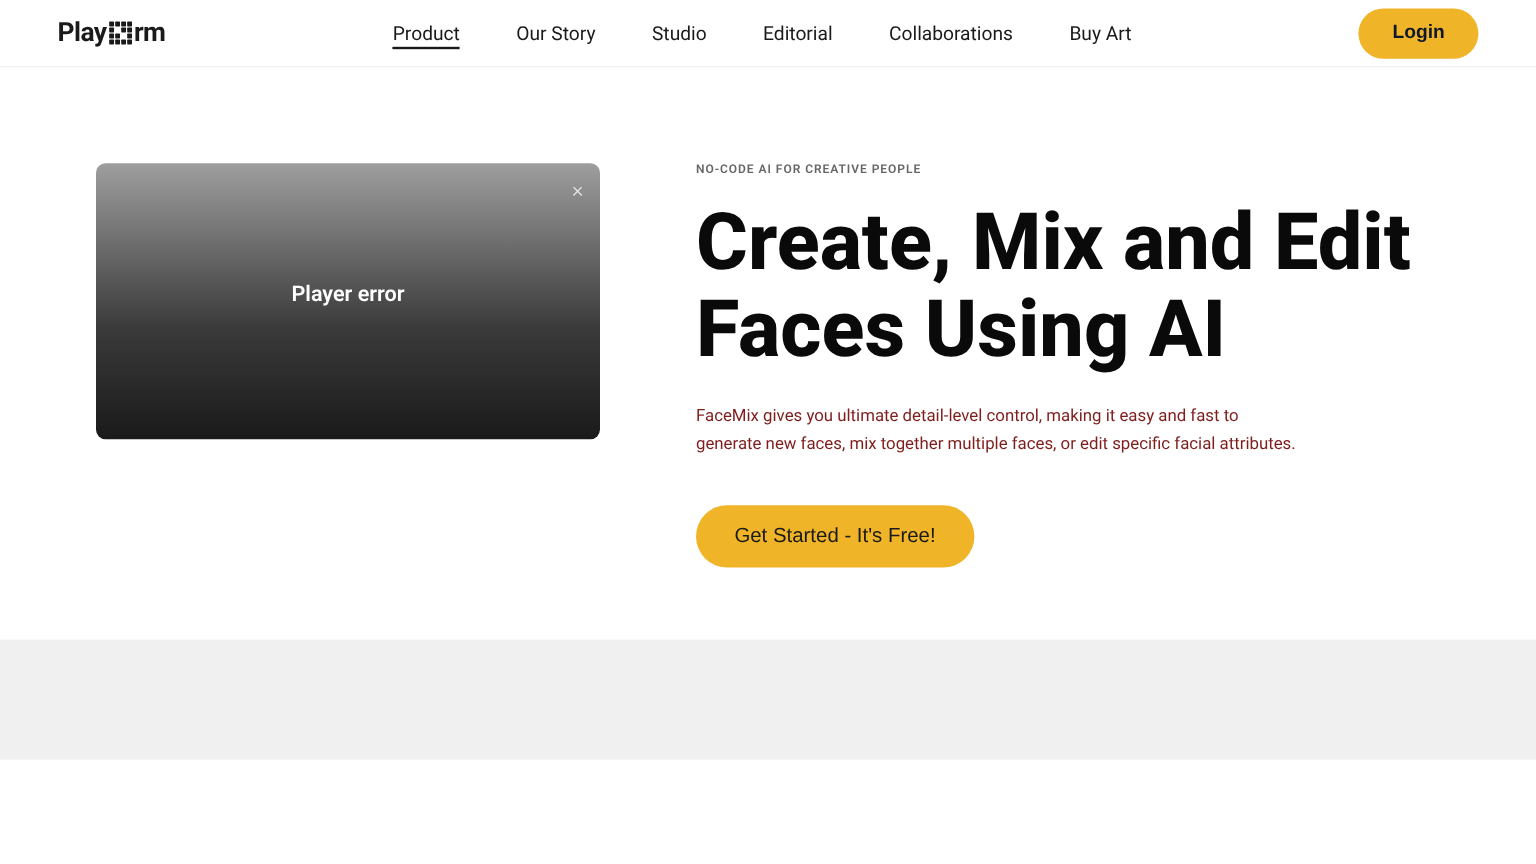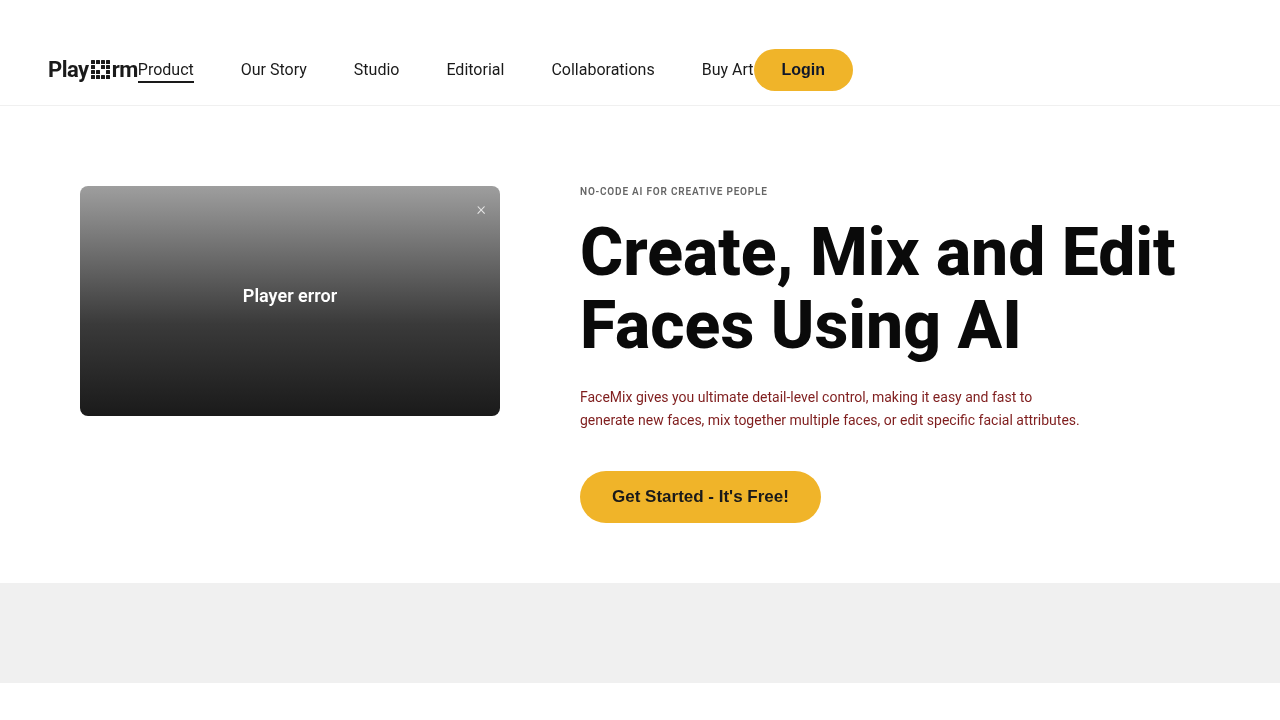--- a/index.html
+++ b/index.html
@@ -13,26 +13,26 @@
       background: #ffffff;
       width: 1280px;
       min-height: 720px;
       overflow-x: hidden;
     }
 
     
     header {
       display: flex;
       align-items: center;
+      justify-content: space-between;
       padding: 0 48px;
-      height: 72px;
+      height: 56px;
       border-bottom: 1px solid #f0f0f0;
       position: relative;
       z-index: 10;
-      margin-top: 34px;
     }
 
     .logo-container {
       display: flex;
       align-items: center;
     }
 
     .logo-text {
       font-size: 22px;
       font-weight: 700;
@@ -156,21 +156,21 @@
       max-width: 500px;
     }
 
     .cta-btn {
       background: #f0b429;
       color: #1a1a1a;
       border: none;
       border-radius: 30px;
       padding: 16px 32px;
       font-size: 17px;
-      font-weight: 700;
+      font-weight: 400;
       cursor: pointer;
     }
 
     .page-footer-area {
       position: relative;
       width: 100%;
       height: 100px;
       background: #f0f0f0;
     }
 

